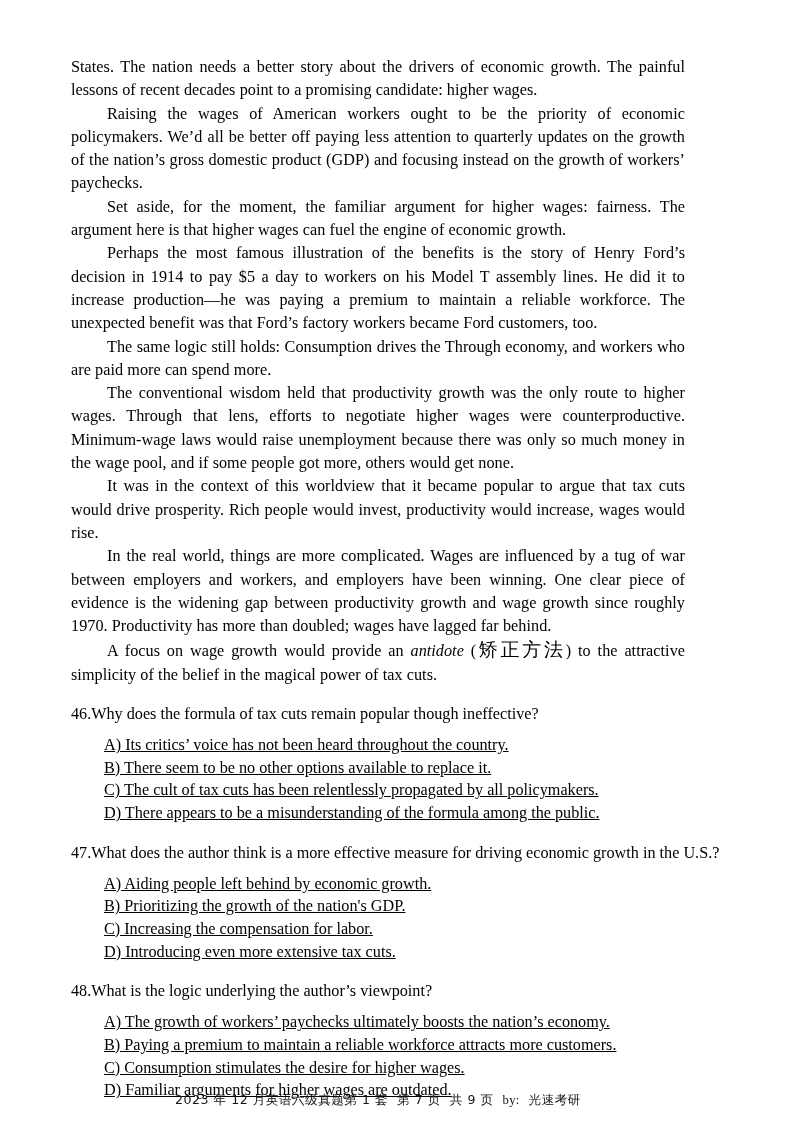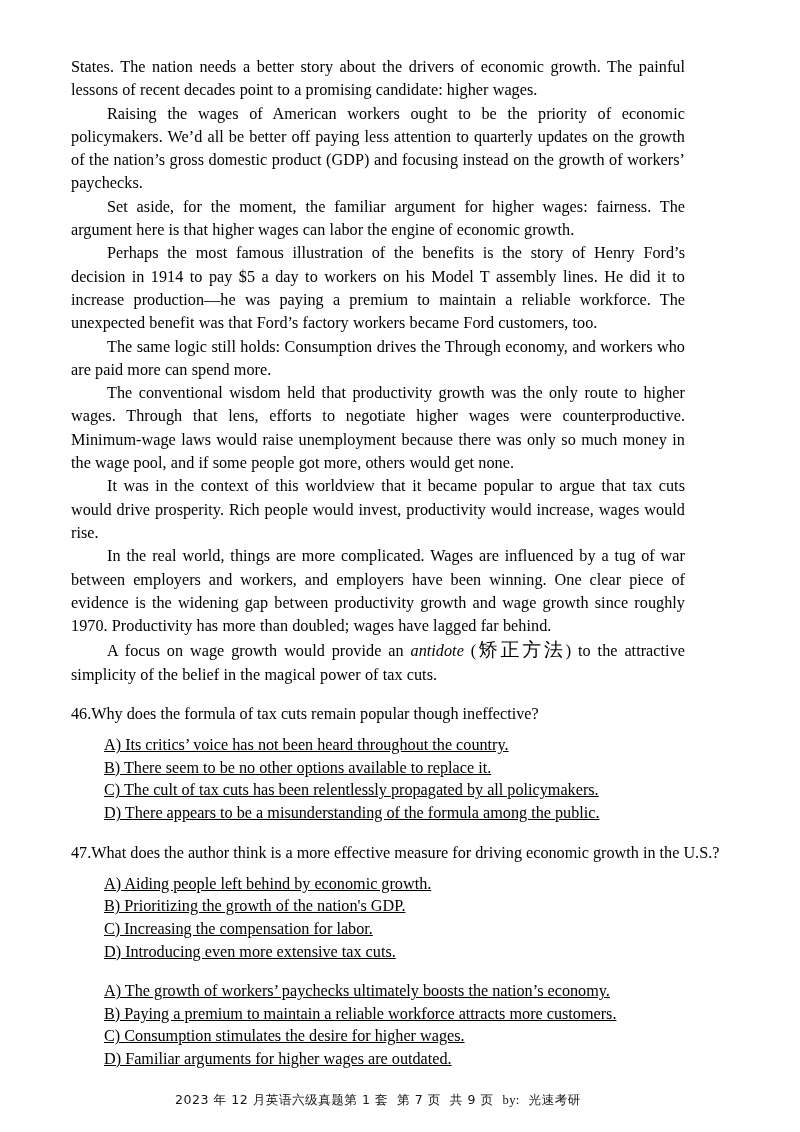--- a/index.html
+++ b/index.html
@@ -98,21 +98,21 @@
   }
 </style>
 </head>
 <body>
 
 <div class="page">
 
   <div class="passage">
     <p class="para cont">States. The nation needs a better story about the drivers of economic growth. The painful lessons of recent decades point to a promising candidate: higher wages.</p>
     <p class="para indent">Raising the wages of American workers ought to be the priority of economic policymakers. We’d all be better off paying less attention to quarterly updates on the growth of the nation’s gross domestic product (GDP) and focusing instead on the growth of workers’ paychecks.</p>
-    <p class="para indent">Set aside, for the moment, the familiar argument for higher wages: fairness. The argument here is that higher wages can labor the engine of economic growth.</p>
+    <p class="para indent">Set aside, for the moment, the familiar argument for higher wages: fairness. The argument here is that higher wages can fuel the engine of economic growth.</p>
     <p class="para indent">Perhaps the most famous illustration of the benefits is the story of Henry Ford’s decision in 1914 to pay $5 a day to workers on his Model T assembly lines. He did it to increase production—he was paying a premium to maintain a reliable workforce. The unexpected benefit was that Ford’s factory workers became Ford customers, too.</p>
     <p class="para indent">The same logic still holds: Consumption drives the Through economy, and workers who are paid more can spend more.</p>
     <p class="para indent">The conventional wisdom held that productivity growth was the only route to higher wages. Through that lens, efforts to negotiate higher wages were counterproductive. Minimum-wage laws would raise unemployment because there was only so much money in the wage pool, and if some people got more, others would get none.</p>
     <p class="para indent">It was in the context of this worldview that it became popular to argue that tax cuts would drive prosperity. Rich people would invest, productivity would increase, wages would rise.</p>
     <p class="para indent">In the real world, things are more complicated. Wages are influenced by a tug of war between employers and workers, and employers have been winning. One clear piece of evidence is the widening gap between productivity growth and wage growth since roughly 1970. Productivity has more than doubled; wages have lagged far behind.</p>
     <p class="para indent"><span>A focus on wage growth would provide an </span><em class="gloss-term">antidote</em><span> (</span><span class="cjk">矫正方法</span><span>) </span><span>to the attractive simplicity of the belief in the magical power of tax cuts.</span></p>
   </div>
 
   <div class="questions">
 
@@ -130,20 +130,21 @@
       <p class="qstem"><span class="qnum">47.</span><span>What does the author think is a more effective measure for driving economic growth in the U.S.?</span></p>
       <ul class="options">
         <li class="option">A) Aiding people left behind by economic growth.</li>
         <li class="option">B) Prioritizing the growth of the nation's GDP.</li>
         <li class="option">C) Increasing the compensation for labor.</li>
         <li class="option">D) Introducing even more extensive tax cuts.</li>
       </ul>
     </div>
 
     <div class="qblock">
+      <p class="qstem"><span class="qnum">48.</span><span>What is the logic underlying the author’s viewpoint?</span></p>
       <ul class="options">
         <li class="option">A) The growth of workers’ paychecks ultimately boosts the nation’s economy.</li>
         <li class="option">B) Paying a premium to maintain a reliable workforce attracts more customers.</li>
         <li class="option">C) Consumption stimulates the desire for higher wages.</li>
         <li class="option">D) Familiar arguments for higher wages are outdated.</li>
       </ul>
     </div>
 
   </div>
 

